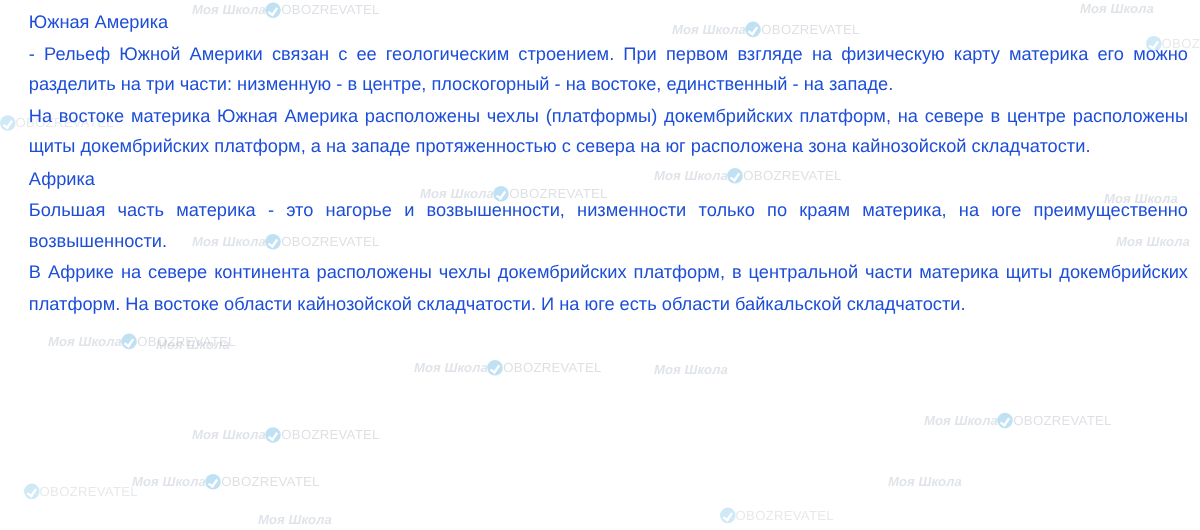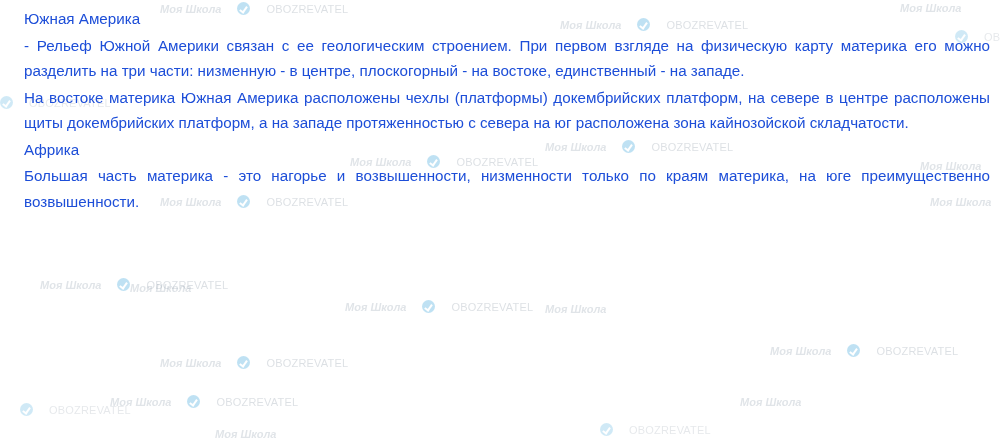--- a/index.html
+++ b/index.html
@@ -42,21 +42,21 @@
     width: 1000px;
     height: 442px;
     z-index: 1;
     pointer-events: none;
   }
   .wm {
     position: absolute;
     white-space: nowrap;
     display: flex;
     align-items: center;
-    gap: 16px;
+    gap: 0;
     opacity: 0.30;
     font-family: "Liberation Sans", sans-serif;
   }
   .wm .wm-school {
     font-size: 11px;
     font-style: italic;
     color: #9aa7b4;
     font-weight: bold;
   }
   .wm .wm-dot {
@@ -197,16 +197,19 @@
   </div>
 
   <div class="para plain">
     <span>Африка</span>
   </div>
 
   <div class="para">
     <span>Большая часть материка - это нагорье и возвышенности, низменности только по краям материка, на юге преимущественно возвышенности.</span>
   </div>
 
+  <div class="para">
+    <span>В Африке на севере континента расположены чехлы докембрийских платформ, в центральной части материка щиты докембрийских платформ. На востоке области кайнозойской складчатости. И на юге есть области байкальской складчатости.</span>
+  </div>
 
 
 
 </div>
 
 </body></html>

